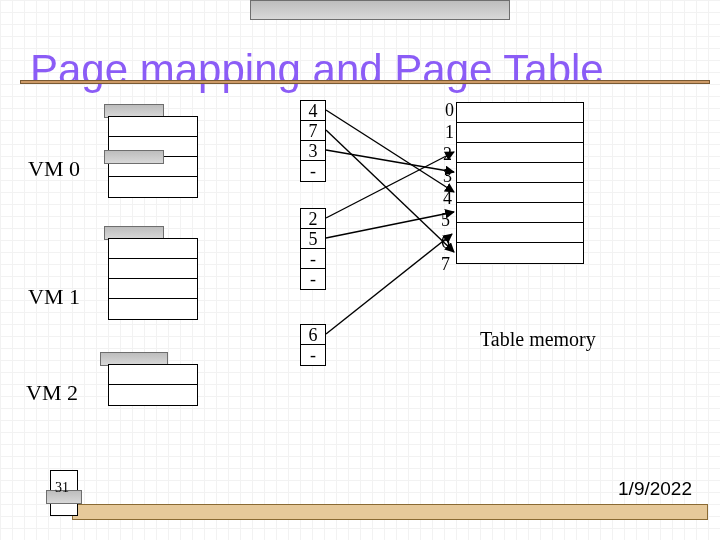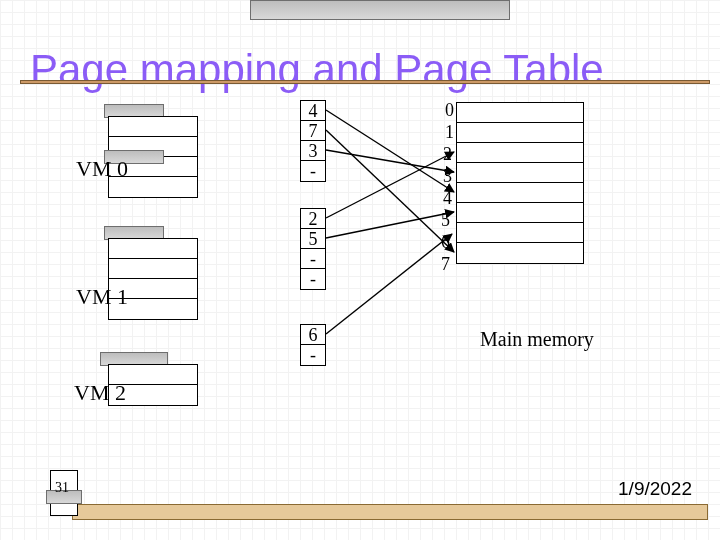--- a/index.html
+++ b/index.html
@@ -67,21 +67,20 @@
   .mem { width: 128px; }
   .memlabel {
     position: absolute;
     font-size: 18px;
     text-align: right;
     width: 14px;
   }
   .vmlabel {
     position: absolute;
     font-size: 22px;
-    margin-left: 48px;
   }
   .note {
     position: absolute;
     font-family: Verdana, sans-serif;
     font-weight: bold;
     font-size: 16px;
   }
   .caption {
     position: absolute;
     font-size: 20px;
@@ -198,21 +197,21 @@
 
   <div class="memlabel" style="left:440px; top:100px;">0</div>
   <div class="memlabel" style="left:440px; top:122px;">1</div>
   <div class="memlabel" style="left:438px; top:144px;">2</div>
   <div class="memlabel" style="left:438px; top:166px;">3</div>
   <div class="memlabel" style="left:438px; top:188px;">4</div>
   <div class="memlabel" style="left:436px; top:210px;">5</div>
   <div class="memlabel" style="left:436px; top:232px;">6</div>
   <div class="memlabel" style="left:436px; top:254px;">7</div>
 
-  <div class="caption" style="left:480px; top:328px;">Main memory</div>
+  <div class="caption" style="left:480px; top:328px;">Table memory</div>
 
   <svg class="lines" width="720" height="540">
     <defs>
       <marker id="ah" viewBox="0 0 10 10" refX="9" refY="5" markerWidth="7" markerHeight="7" orient="auto-start-reverse">
         <path d="M 0 0 L 10 5 L 0 10 z" fill="#000"></path>
       </marker>
     </defs>
 
     <line x1="326" y1="110" x2="454" y2="192" stroke="#000" stroke-width="1.4" marker-end="url(#ah)"></line>
     <line x1="326" y1="130" x2="454" y2="252" stroke="#000" stroke-width="1.4" marker-end="url(#ah)"></line>

